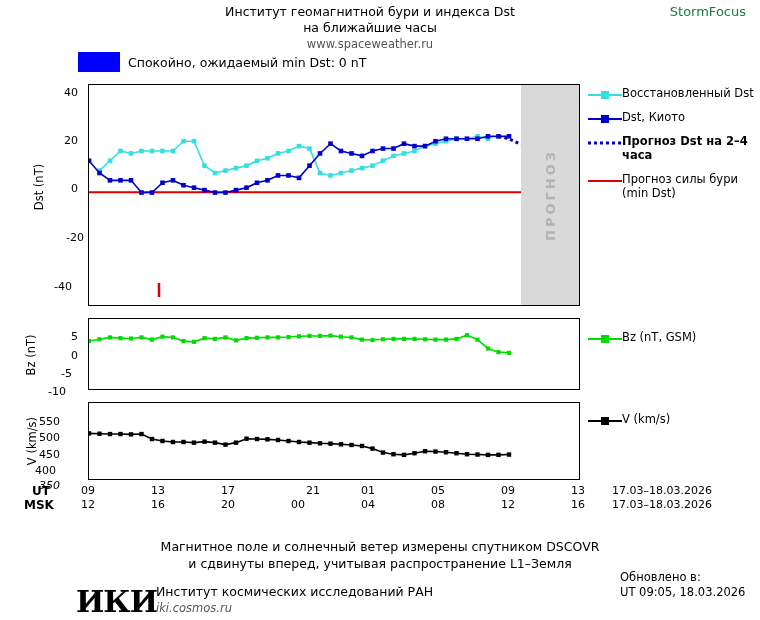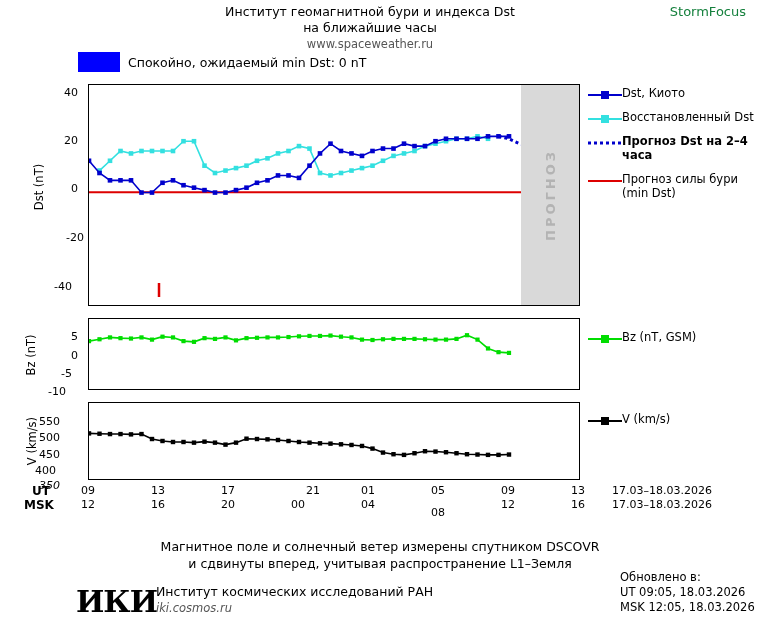--- a/index.html
+++ b/index.html
@@ -308,34 +308,34 @@
 <div class="abs ytick" style="left:26px;top:431px;">500</div>
 <div class="abs ytick" style="left:26px;top:448px;">450</div>
 <div class="abs ytick" style="left:22px;top:464px;">400</div>
 <div class="abs ytick" style="left:26px;top:479px;font-style:italic;">350</div>
 <div class="abs ylab rot" id="ylab3">V (km/s)</div>
 
 <div class="abs legend">
   <div class="leg-row">
     <div class="leg-mark">
       <svg width="34" height="10">
+          <line x1="0" y1="5" x2="34" y2="5" stroke="#33e0e0" stroke-width="2"></line>
+          <rect x="13" y="1" width="8" height="8" fill="#33e0e0"></rect>
+        </svg>
+    </div>
+    <div class="leg-txt">Восстановленный Dst</div>
+  </div>
+  <div class="leg-row">
+    <div class="leg-mark">
+      <svg width="34" height="10">
           <line x1="0" y1="5" x2="34" y2="5" stroke="#0000cc" stroke-width="2"></line>
           <rect x="13" y="1" width="8" height="8" fill="#0000cc"></rect>
         </svg>
     </div>
     <div class="leg-txt">Dst, Киото</div>
-  </div>
-  <div class="leg-row">
-    <div class="leg-mark">
-      <svg width="34" height="10">
-          <line x1="0" y1="5" x2="34" y2="5" stroke="#33e0e0" stroke-width="2"></line>
-          <rect x="13" y="1" width="8" height="8" fill="#33e0e0"></rect>
-        </svg>
-    </div>
-    <div class="leg-txt">Восстановленный Dst</div>
   </div>
   <div class="leg-row">
     <div class="leg-mark">
       <svg width="34" height="10">
           <line x1="0" y1="5" x2="34" y2="5" stroke="#0000cc" stroke-width="3" stroke-dasharray="3,3"></line>
         </svg>
     </div>
     <div class="leg-txt" style="font-weight:bold;">Прогноз Dst на 2–4 часа</div>
   </div>
   <div class="leg-row">
@@ -383,35 +383,34 @@
     <div class="xtick" style="left: 423px; top: 484px;">05</div>
     <div class="xtick" style="left: 493px; top: 484px;">09</div>
     <div class="xtick" style="left: 563px; top: 484px;">13</div>
   </div>
 <div id="msk-ticks">
     <div class="xtick" style="left: 73px; top: 498px;">12</div>
     <div class="xtick" style="left: 143px; top: 498px;">16</div>
     <div class="xtick" style="left: 213px; top: 498px;">20</div>
     <div class="xtick" style="left: 283px; top: 498px;">00</div>
     <div class="xtick" style="left: 353px; top: 498px;">04</div>
-    <div class="xtick" style="left: 423px; top: 498px; margin-top: 8px;">08</div>
+    <div class="xtick" style="left: 423px; top: 498px;">08</div>
     <div class="xtick" style="left: 493px; top: 498px;">12</div>
     <div class="xtick" style="left: 563px; top: 498px;">16</div>
   </div>
 <div class="daterange" style="top:484px;">17.03–18.03.2026</div>
 <div class="daterange" style="top:498px;">17.03–18.03.2026</div>
 
 <div class="footer">
   <div>Магнитное поле и солнечный ветер измерены спутником DSCOVR</div>
   <div>и сдвинуты вперед, учитывая распространение L1–Земля</div>
 </div>
 
 <div class="iki">ИКИ</div>
 <div class="iki-txt">
   <div>Институт космических исследований РАН</div>
   <div class="url">iki.cosmos.ru</div>
 </div>
 
 <div class="updated">
   <div>Обновлено в:</div>
   <div>UT  09:05, 18.03.2026</div>
-  <div>MSK 12:05, 18.03.2026</div>
 </div>
 
 </body></html>

